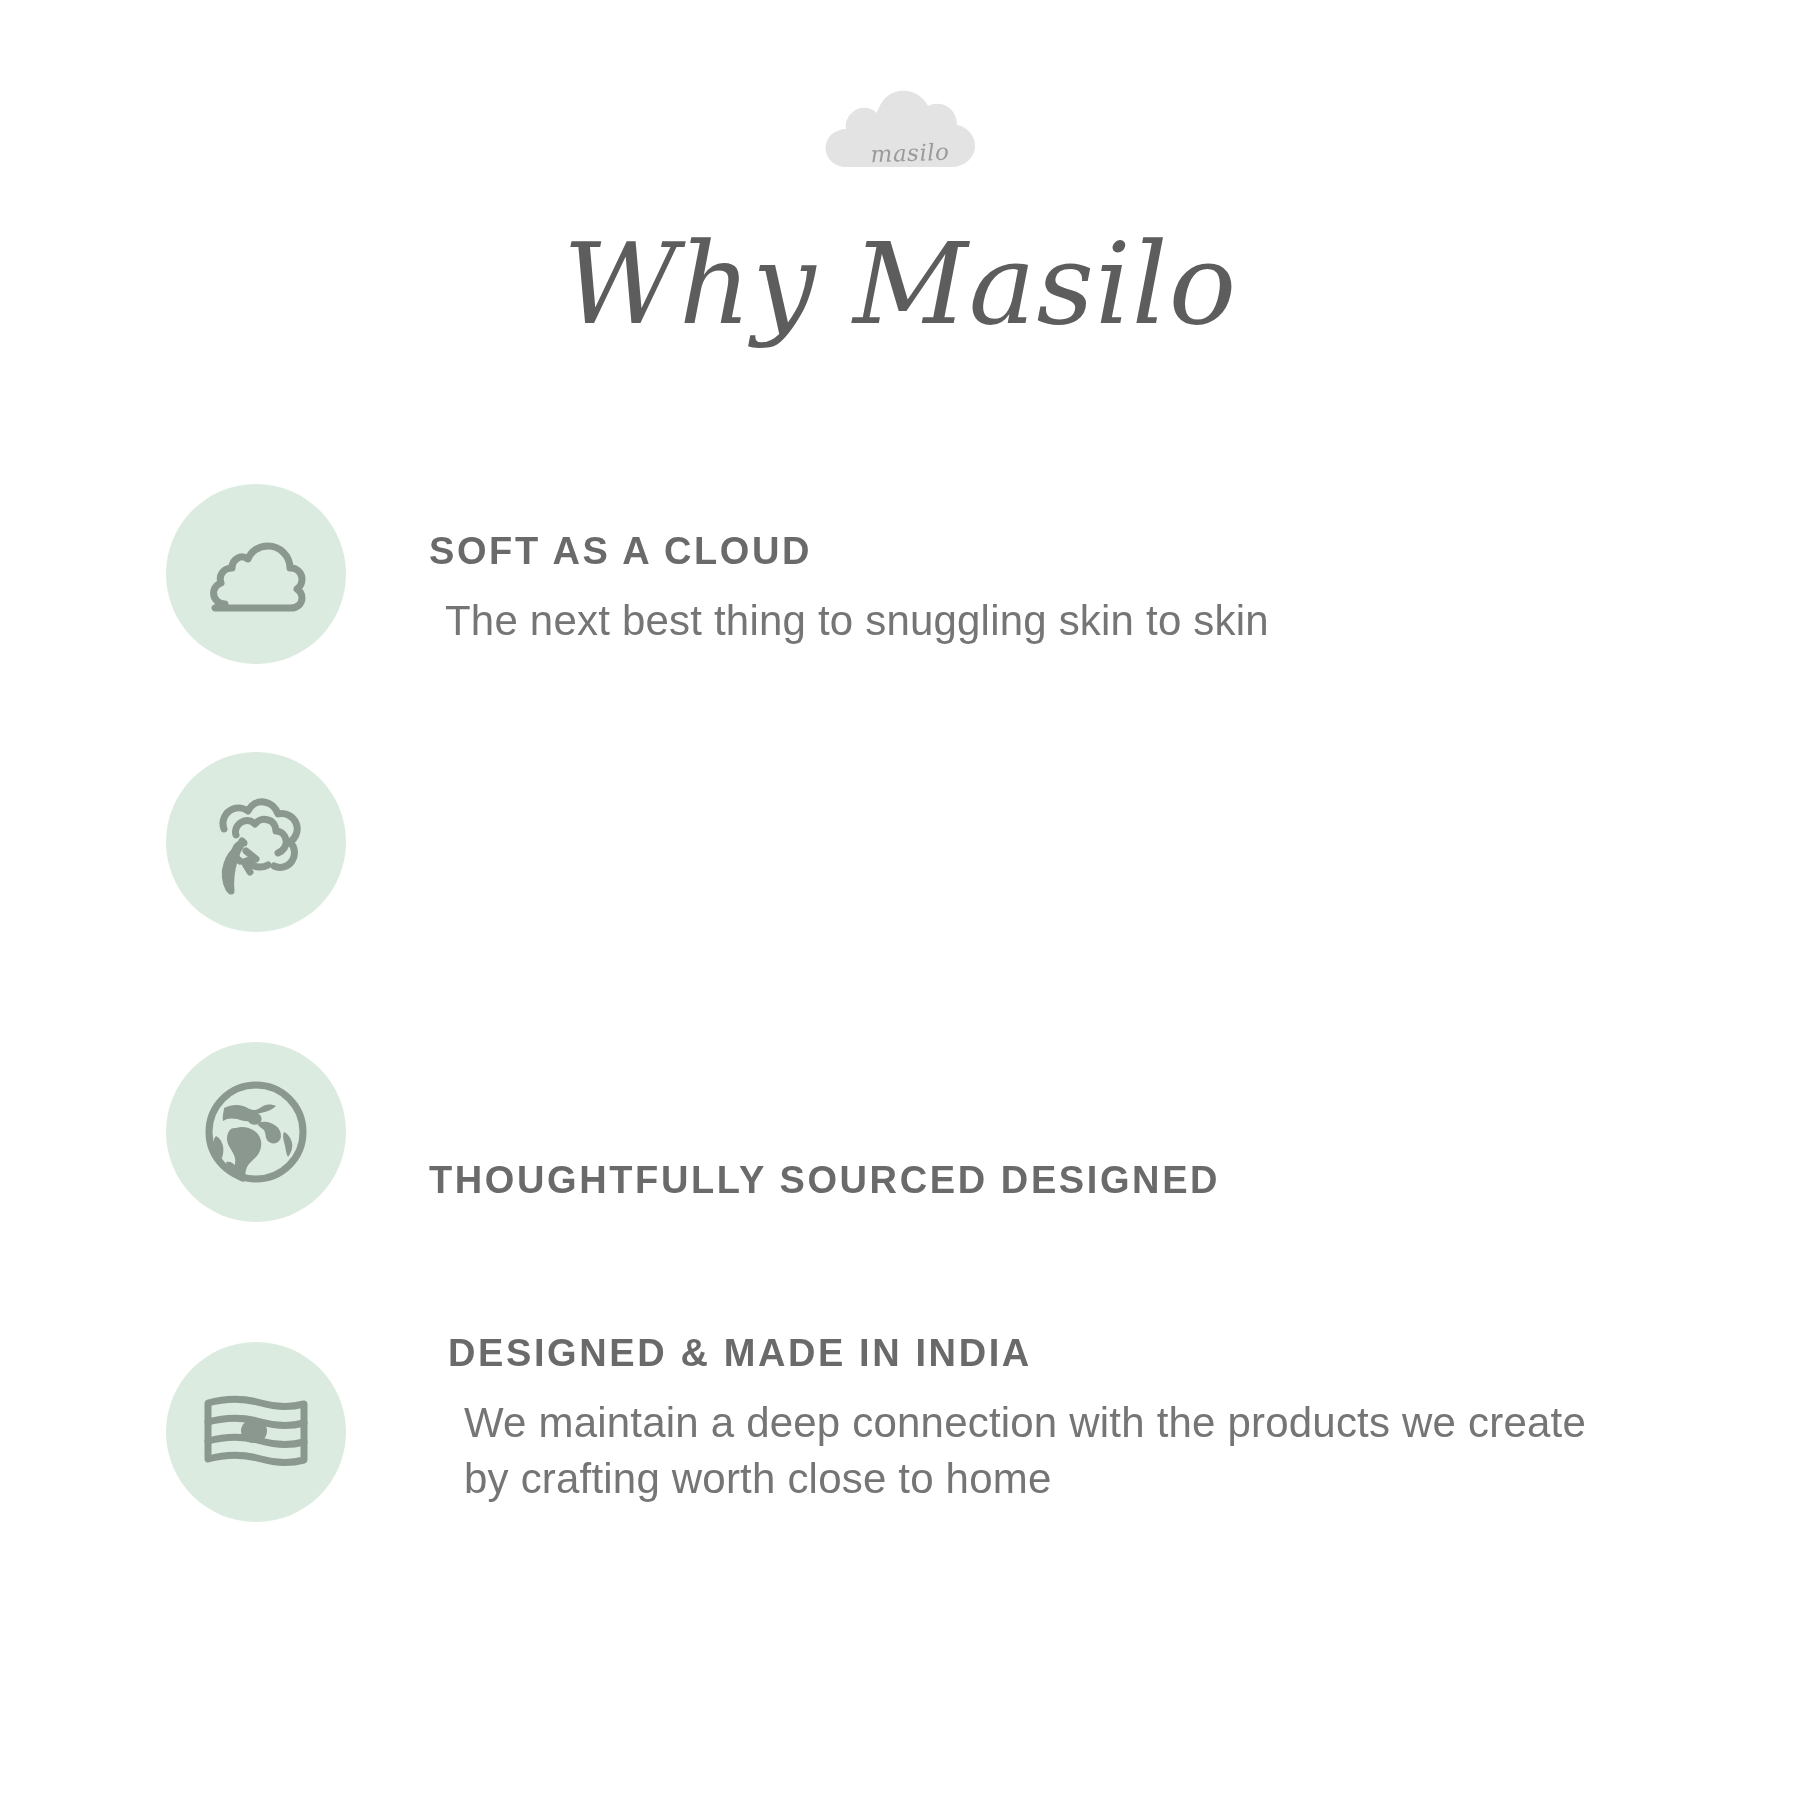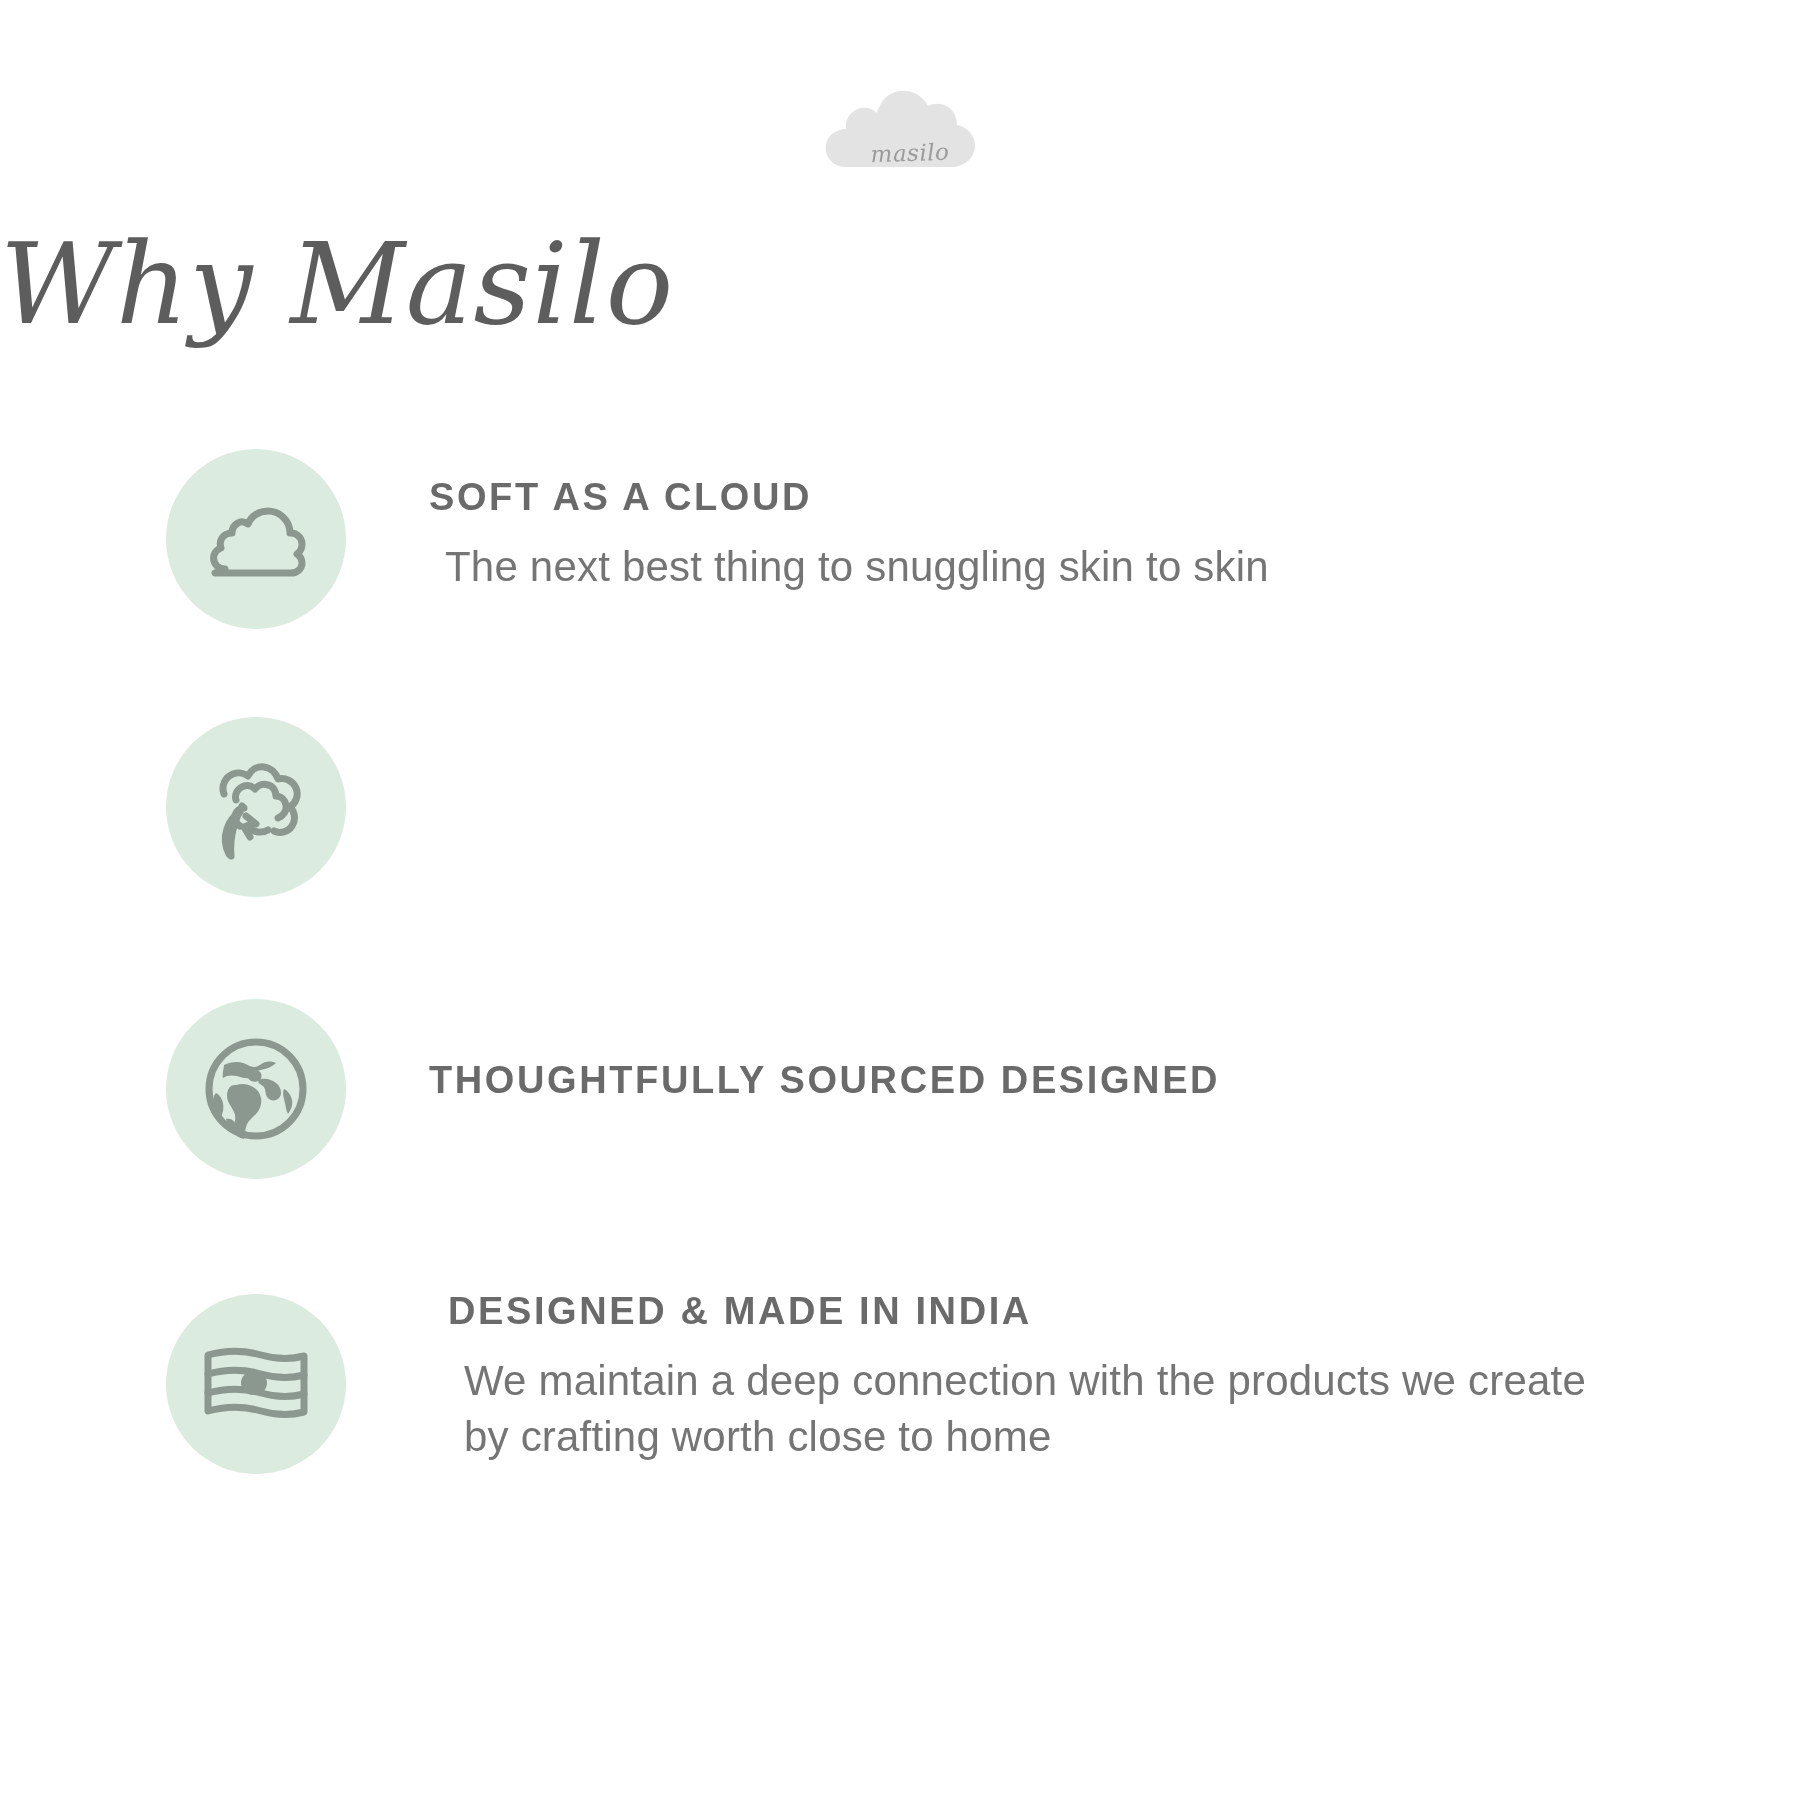--- a/index.html
+++ b/index.html
@@ -55,41 +55,41 @@
     transform: translate(10px, 12px) rotate(-2deg);
     pointer-events: none;
   }
 
   
   .title {
     position: absolute;
     top: 218px;
     left: 0;
     width: 1800px;
-    text-align: left;
+    text-align: center;
     font-family: "DejaVu Serif", serif;
     font-style: italic;
     font-weight: 400;
     font-size: 112px;
     line-height: 1.18;
     color: #5d5d5d;
     letter-spacing: 1px;
   }
 
   
   .features {
     position: absolute;
     top: 396px;
     left: 0;
     width: 1800px;
   }
   .feature {
     position: relative;
     display: flex;
-    align-items: center;
+    align-items: flex-end;
     box-sizing: border-box;
     padding-left: 166px;
   }
   .feature-1 { height: 268px; }
   .feature-2 { height: 268px; }
   .feature-3 { height: 290px; }
   .feature-4 { height: 300px; gap: 19px; }
 
   .icon-badge {
     flex: 0 0 auto;

